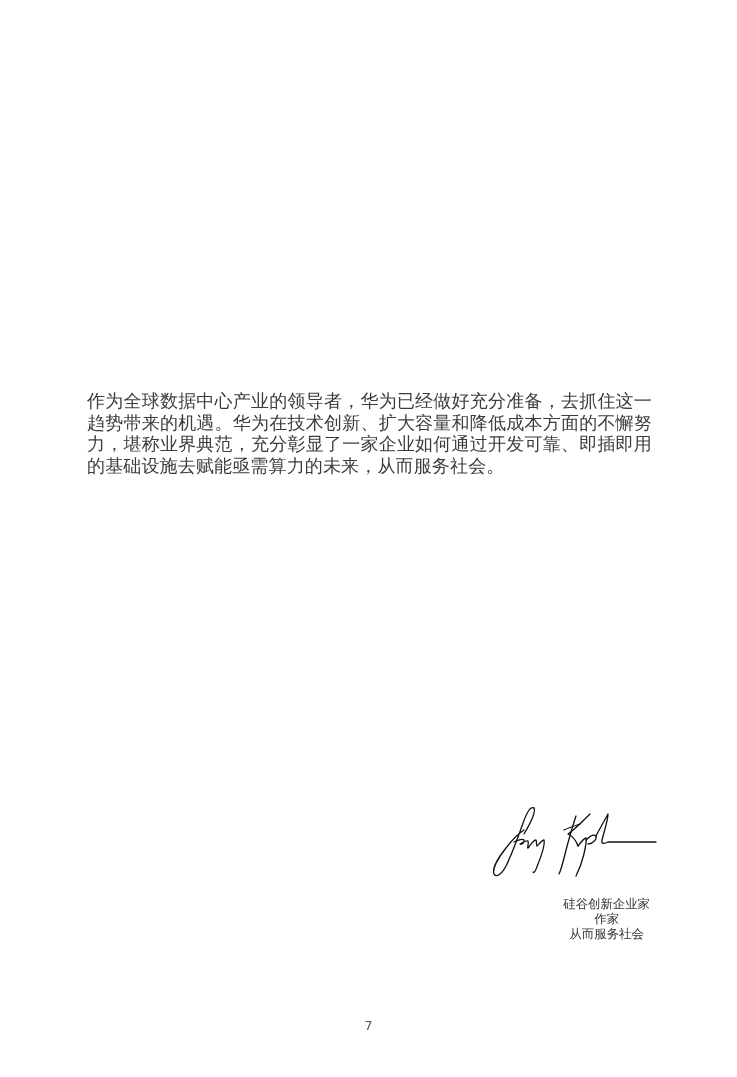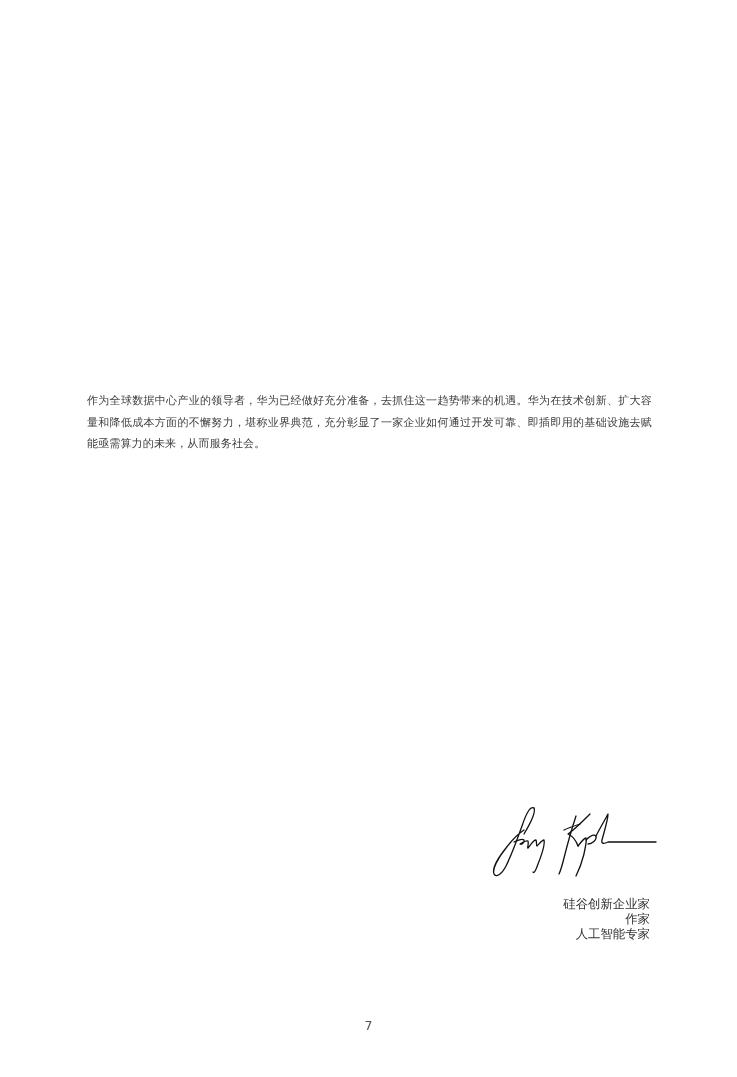--- a/index.html
+++ b/index.html
@@ -23,21 +23,21 @@
       background: #ffffff;
     }
     .body-text {
       position: absolute;
       left: 87px;
       top: 390px;
       width: 565px;
     }
     .para {
       margin: 0 0 18px 0;
-      font-size: 11px;
+      font-size: 18px;
       line-height: 21.6px;
       letter-spacing: 0.15px;
       color: #3c3c3c;
       text-align: justify;
       text-justify: inter-character;
     }
     .signature {
       position: absolute;
       left: 484px;
       top: 800px;
@@ -46,21 +46,21 @@
     }
     .attribution {
       position: absolute;
       right: 87px;
       top: 896px;
       text-align: right;
       font-size: 12.4px;
       line-height: 15px;
       color: #333333;
     }
-    .attribution div { white-space: nowrap; }
+    .attribution div { white-space: nowrap; text-align: center; }
     .page-number {
       position: absolute;
       left: 0;
       width: 737px;
       top: 1018px;
       text-align: center;
       font-size: 12.5px;
       color: #555555;
     }
   </style>
@@ -87,18 +87,18 @@
 
       <path d="M94 46 C97 42, 100 38, 102 38 C103 42, 101 48, 100 54 C98 62, 94 72, 92 76"></path>
       <path d="M102 40 C106 36, 110 34, 112 36 C113 40, 108 44, 104 44"></path>
       <path d="M112 36 C116 28, 122 18, 124 14 C124 20, 120 32, 118 40 C117 44, 120 44, 124 42 C140 42, 158 42, 172 42"></path>
     </svg>
   </div>
 
   <div class="attribution">
     <div>硅谷创新企业家</div>
     <div>作家</div>
-    <div>人工智能专家</div>
+    <div>从而服务社会</div>
   </div>
 
   <div class="page-number">7</div>
 
 </div>
 
 </body></html>

